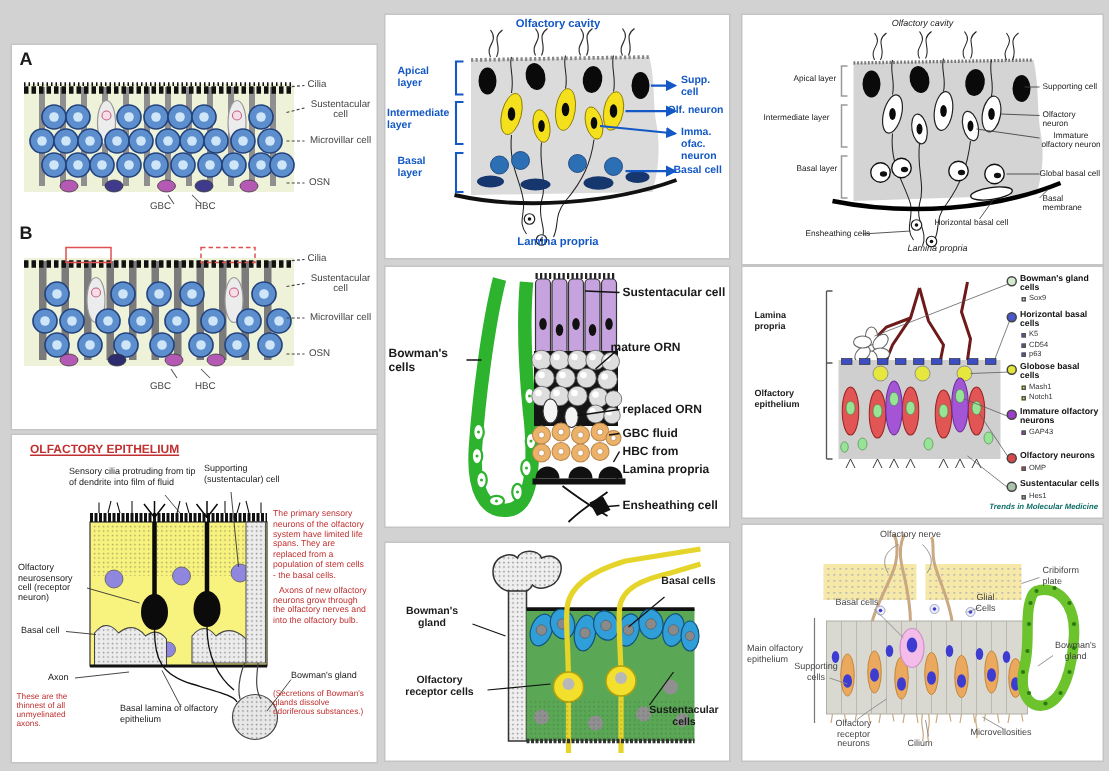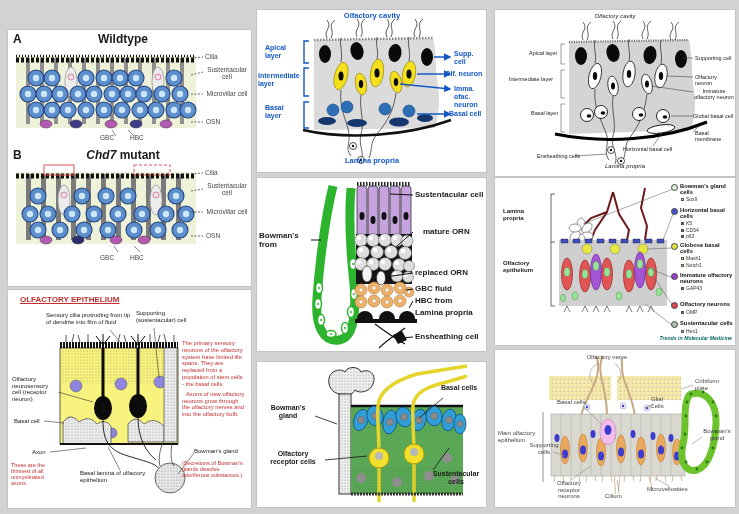--- a/index.html
+++ b/index.html
@@ -156,29 +156,27 @@
         <line x1="183" y1="45" x2="195" y2="42"></line>
         <line x1="183" y1="64" x2="195" y2="64"></line>
         <line x1="183" y1="92" x2="195" y2="92"></line>
       <line x1="183" y1="144" x2="195" y2="143"></line>
         <line x1="183" y1="161" x2="195" y2="159"></line>
         <line x1="183" y1="182" x2="195" y2="182"></line>
         <line x1="183" y1="206" x2="195" y2="206"></line>
     </g>
   </svg>
   <div class="lbl b f12 dk" style="left:5px;top:3px">A</div>
-  <div class="lbl b f12 dk ctr" style="left:50px;top:3px;width:130px">Wildtype</div>
   <div class="lbl f65 gy" style="left:197px;top:23px">Cilia</div>
   <div class="lbl f65 gy ctr" style="left:196px;top:36px;width:46px">Sustentacular cell</div>
   <div class="lbl f65 gy ctr" style="left:198px;top:60px;width:42px">Microvillar cell</div>
   <div class="lbl f65 gy" style="left:198px;top:88px">OSN</div>
   <div class="lbl f65 gy" style="left:92px;top:104px">GBC</div>
   <div class="lbl f65 gy" style="left:122px;top:104px">HBC</div>
   <div class="lbl b f12 dk" style="left:5px;top:119px">B</div>
-  <div class="lbl b f12 dk ctr" style="left:50px;top:119px;width:130px"><span class="i">Chd7</span><span> mutant</span></div>
   <div class="lbl f65 gy" style="left:197px;top:139px">Cilia</div>
   <div class="lbl f65 gy ctr" style="left:196px;top:152px;width:46px">Sustentacular cell</div>
   <div class="lbl f65 gy ctr" style="left:198px;top:178px;width:42px">Microvillar cell</div>
   <div class="lbl f65 gy" style="left:198px;top:202px">OSN</div>
   <div class="lbl f65 gy" style="left:92px;top:224px">GBC</div>
   <div class="lbl f65 gy" style="left:122px;top:224px">HBC</div>
 </div>
 
 <div class="card" style="left:257px;top:10px;width:229px;height:162px">
   <svg viewBox="0 0 229 162" width="229" height="162">
@@ -467,23 +465,23 @@
       <line x1="133" y1="16" x2="156" y2="17"></line>
         <line x1="140" y1="68" x2="156" y2="54"></line>
         <line x1="128" y1="99" x2="156" y2="95"></line>
         <line x1="149" y1="112" x2="156" y2="111"></line>
         <line x1="152" y1="130" x2="156" y2="123"></line>
         <line x1="154" y1="143" x2="156" y2="136"></line>
         <line x1="144" y1="160" x2="156" y2="159"></line>
       <line x1="54" y1="62" x2="64" y2="62"></line>
     </g>
   </svg>
-  <div class="lbl b f8 dk" style="left:2px;top:54px;width:52px">Bowman's from</div>
+  <div class="lbl b f8 dk" style="left:2px;top:54px;width:52px">Bowman's cells</div>
   <div class="lbl b f8 dk" style="left:158px;top:13px;width:70px">Sustentacular cell</div>
-  <div class="lbl b f8 dk" style="left:166px;top:50px;width:66px">mature ORN</div>
+  <div class="lbl b f8 dk" style="left:150px;top:50px;width:66px">mature ORN</div>
   <div class="lbl b f8 dk" style="left:158px;top:91px;width:66px">replaced ORN</div>
   <div class="lbl b f8 dk" style="left:158px;top:107px;width:60px">GBC fluid</div>
   <div class="lbl b f8 dk" style="left:158px;top:119px;width:60px">HBC from</div>
   <div class="lbl b f8 dk" style="left:158px;top:131px;width:66px">Lamina propria</div>
   <div class="lbl b f8 dk" style="left:158px;top:155px;width:64px">Ensheathing cell</div>
 </div>
 
 <div class="card" style="left:495px;top:178px;width:240px;height:167px">
   <svg viewBox="0 0 240 167" width="240" height="167">
     <g stroke="#555" stroke-width="0.9" fill="none">

